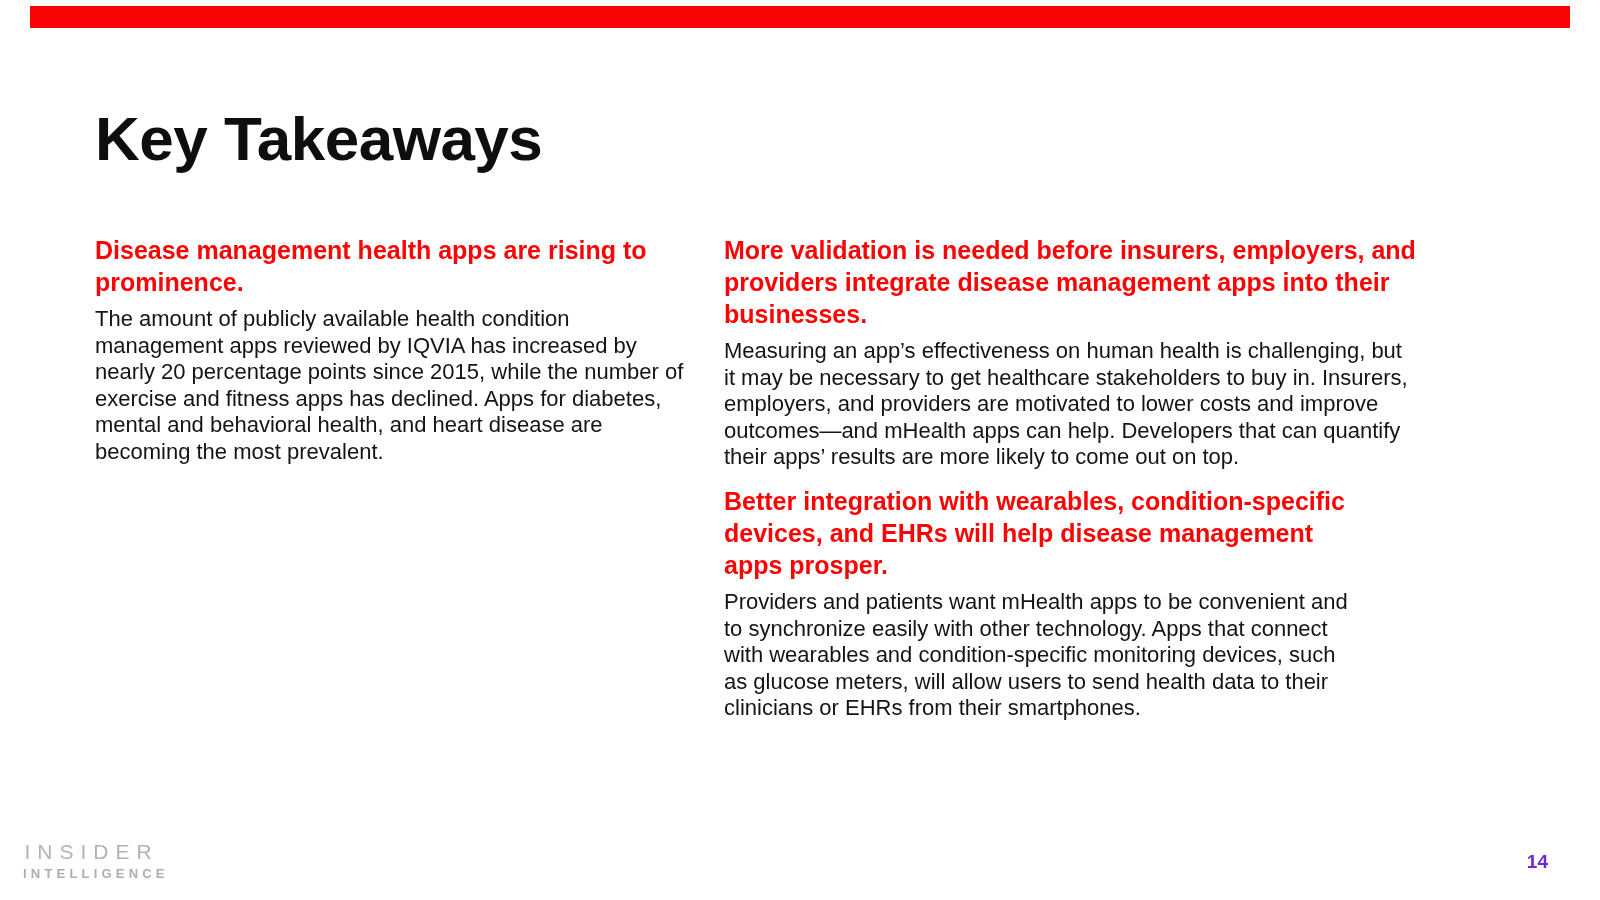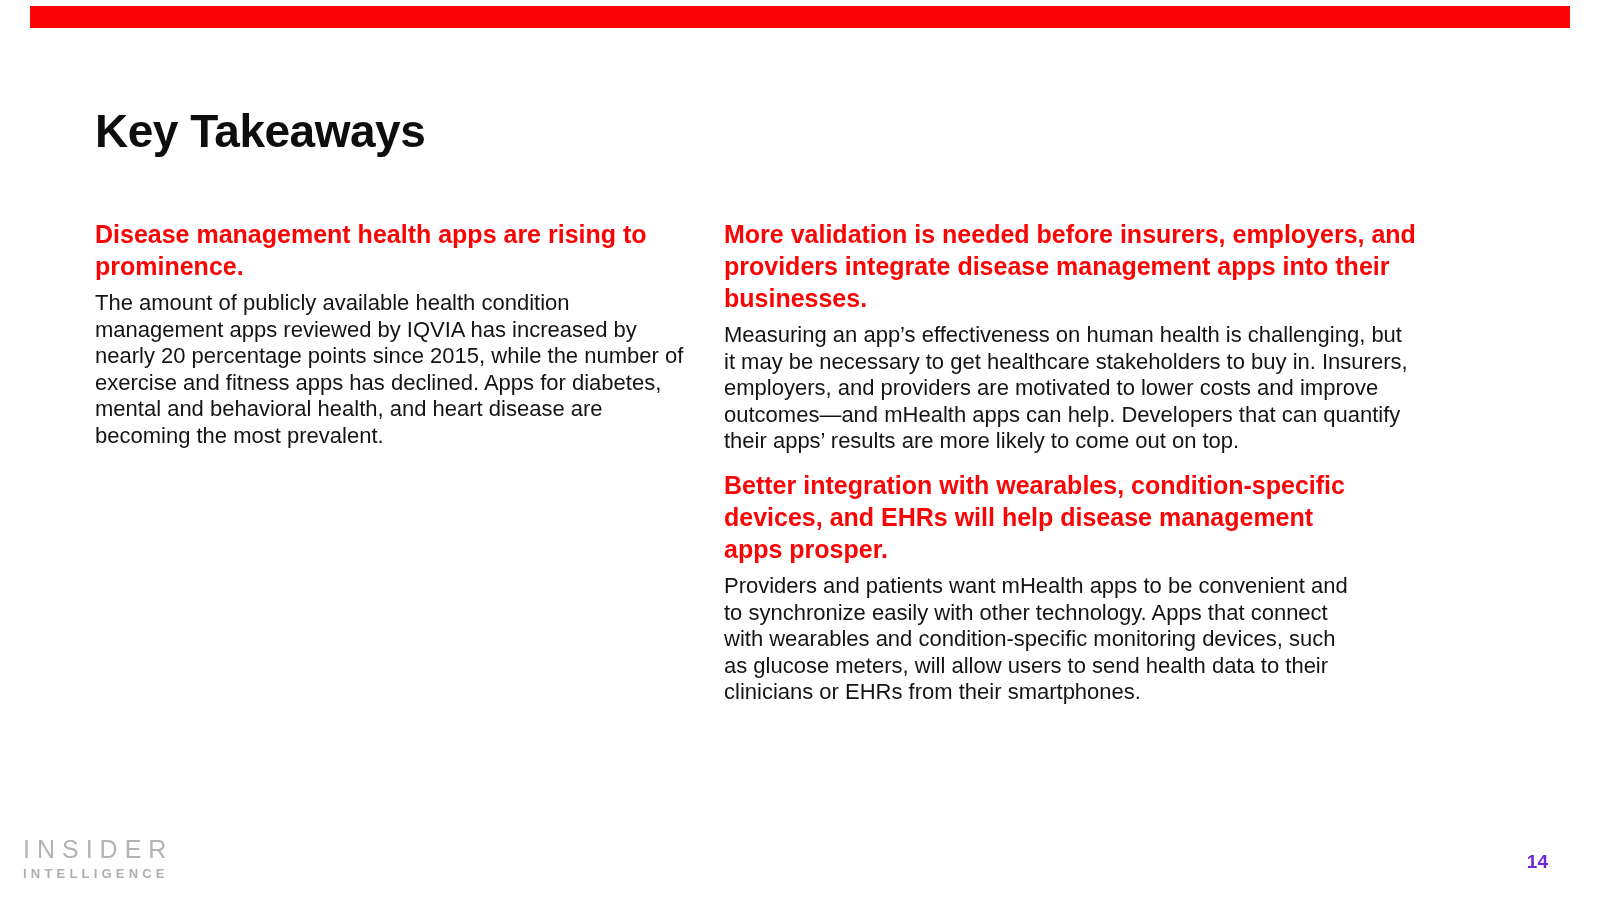--- a/index.html
+++ b/index.html
@@ -13,21 +13,21 @@
   .slide { position: absolute; inset: 0; background: #ffffff; }
 
   .top-bar {
     position: absolute;
     top: 6px; left: 30px; right: 30px; height: 22px;
     background: var(--accent, #fa0505);
   }
 
   .title {
     margin: 108px 0 0 95px;
-    font-size: 46px;
+    font-size: 62px;
     font-weight: bold;
     line-height: 1;
     color: #0e0e0e;
     letter-spacing: -0.5px;
     white-space: pre;
   }
 
   .content {
     margin: 64px 0 0 95px;
     display: grid;
@@ -60,21 +60,21 @@
 
   .logo {
     position: absolute;
     left: 23px; bottom: 20px;
     width: 130px;
     text-align: center;
     color: #b3b3b3;
     user-select: none;
   }
   .logo-line1 {
-    font-size: 25px;
+    font-size: 21px;
     font-weight: 400;
     letter-spacing: 7px;
     margin-right: -7px; 
     line-height: 1;
     display: block;
   }
   .logo-line2 {
     margin-top: 5px;
     font-size: 13px;
     font-weight: 700;

